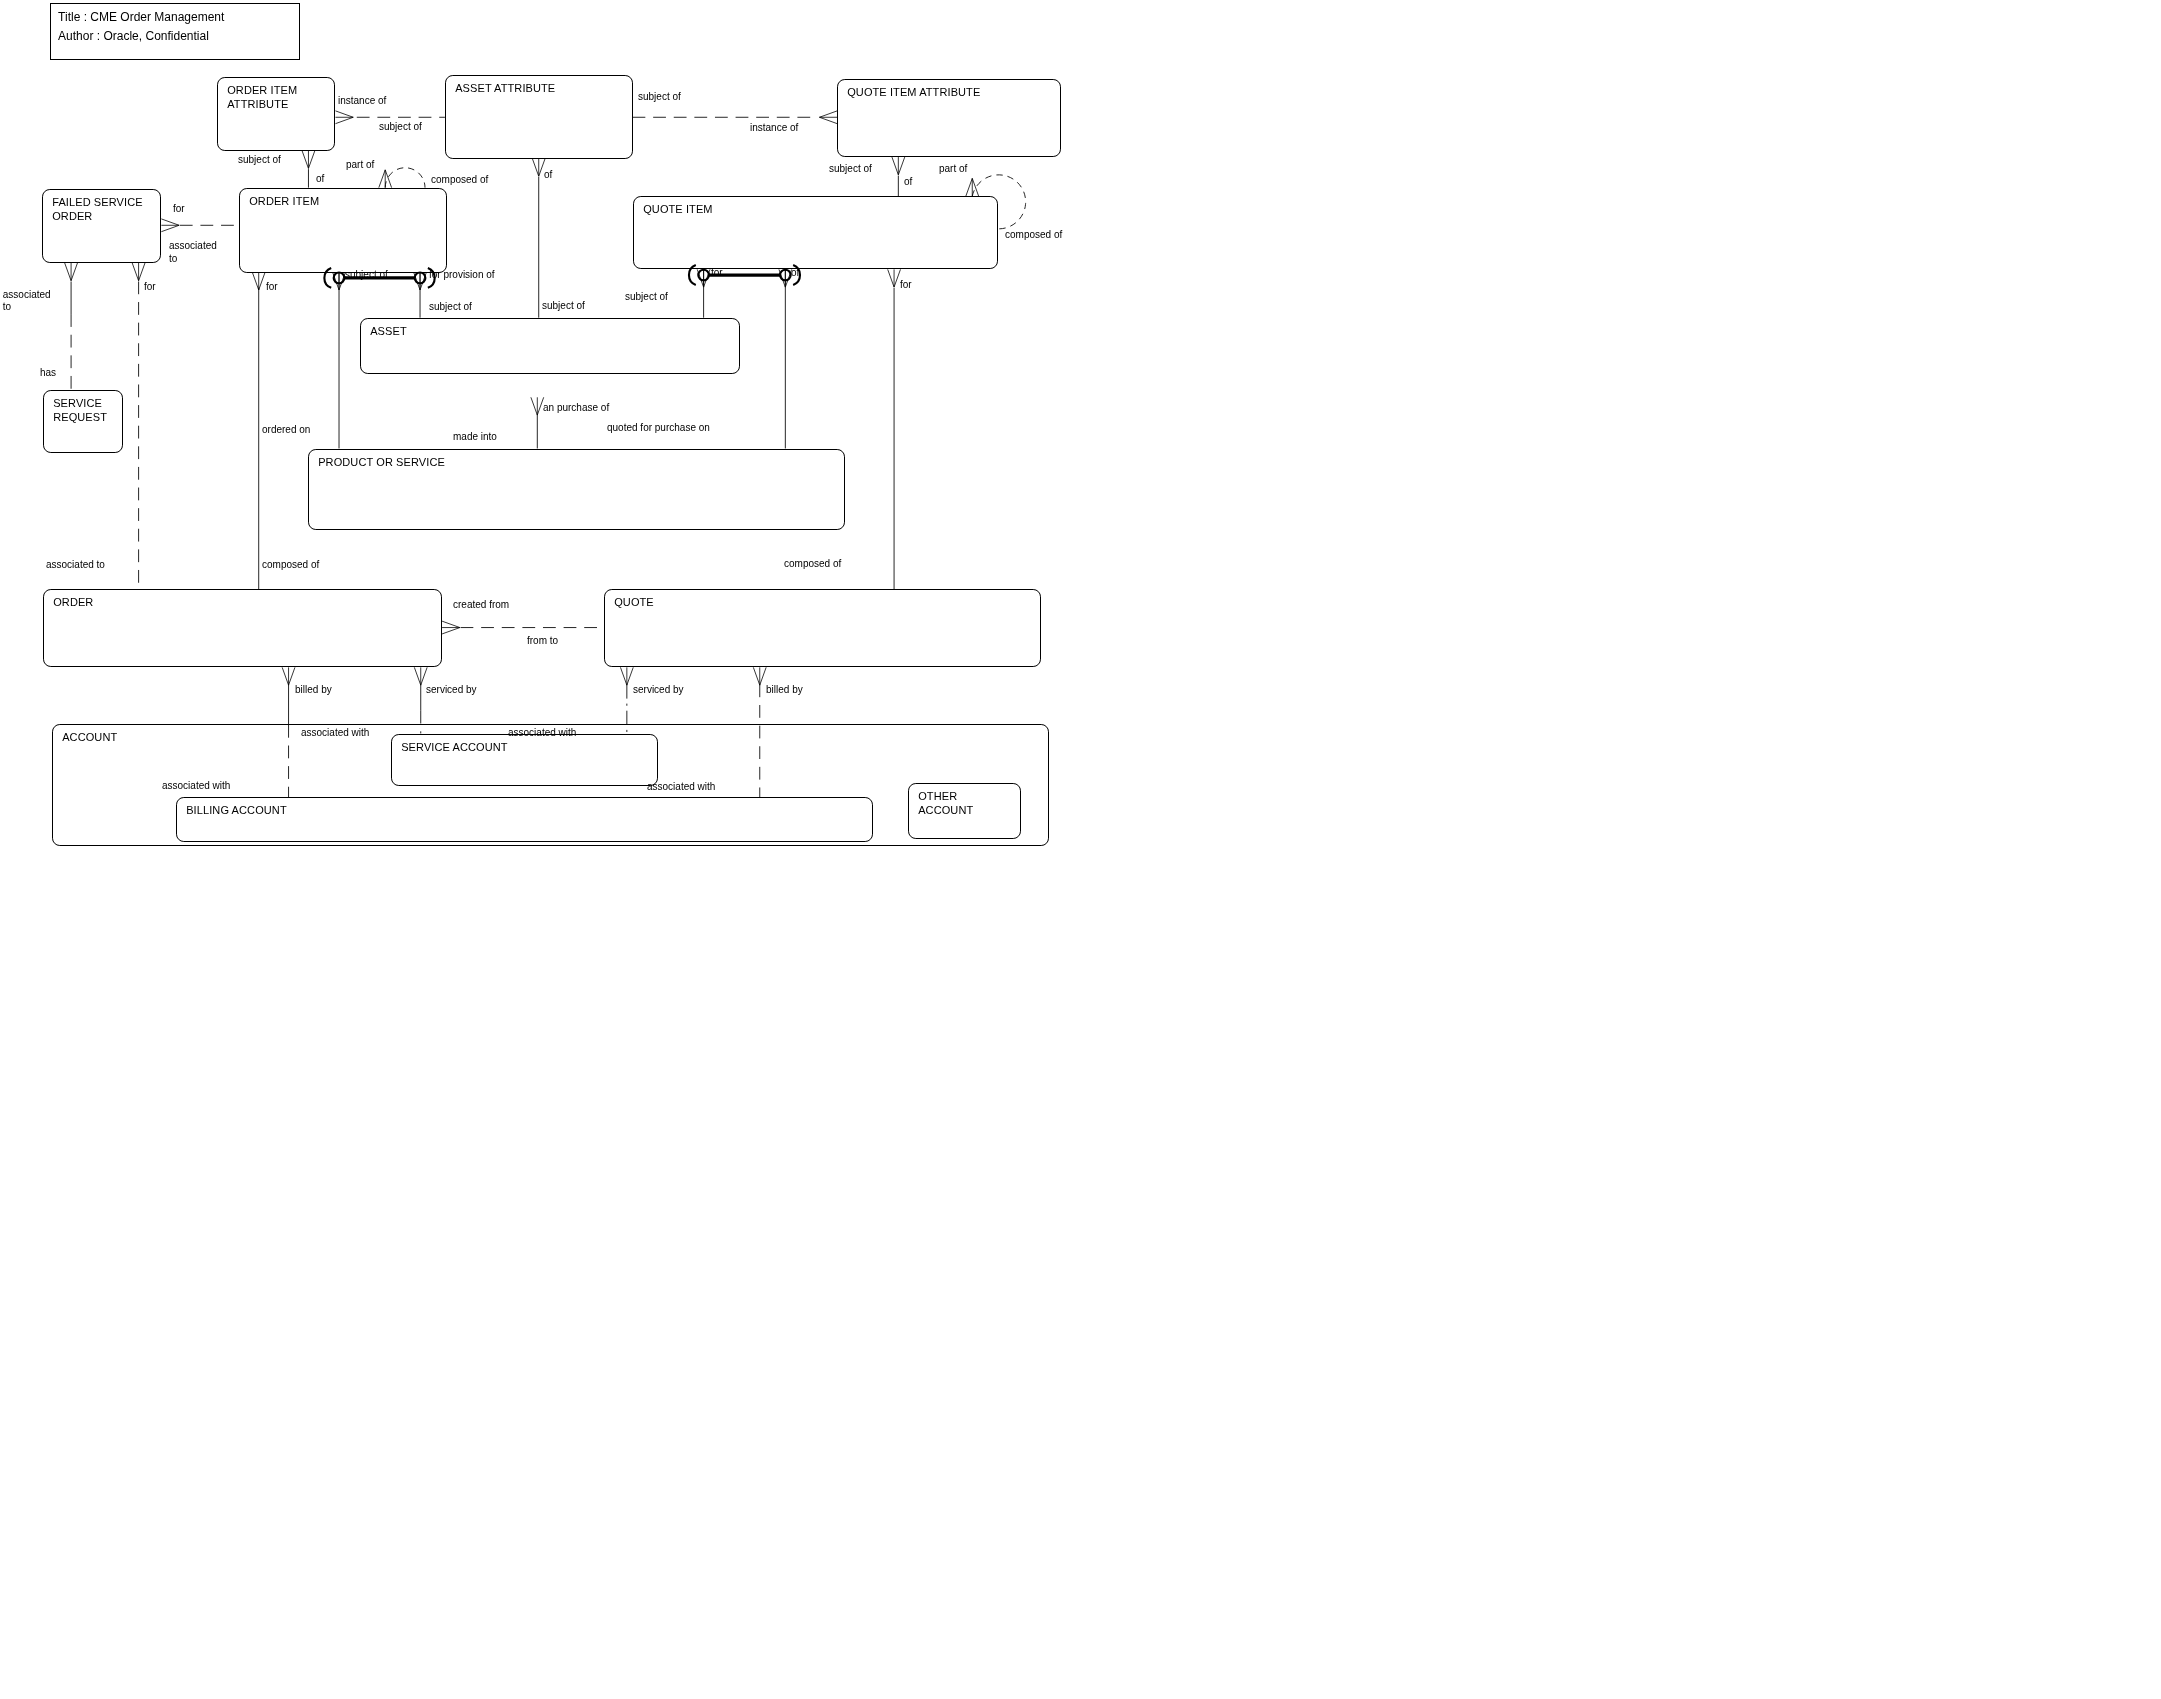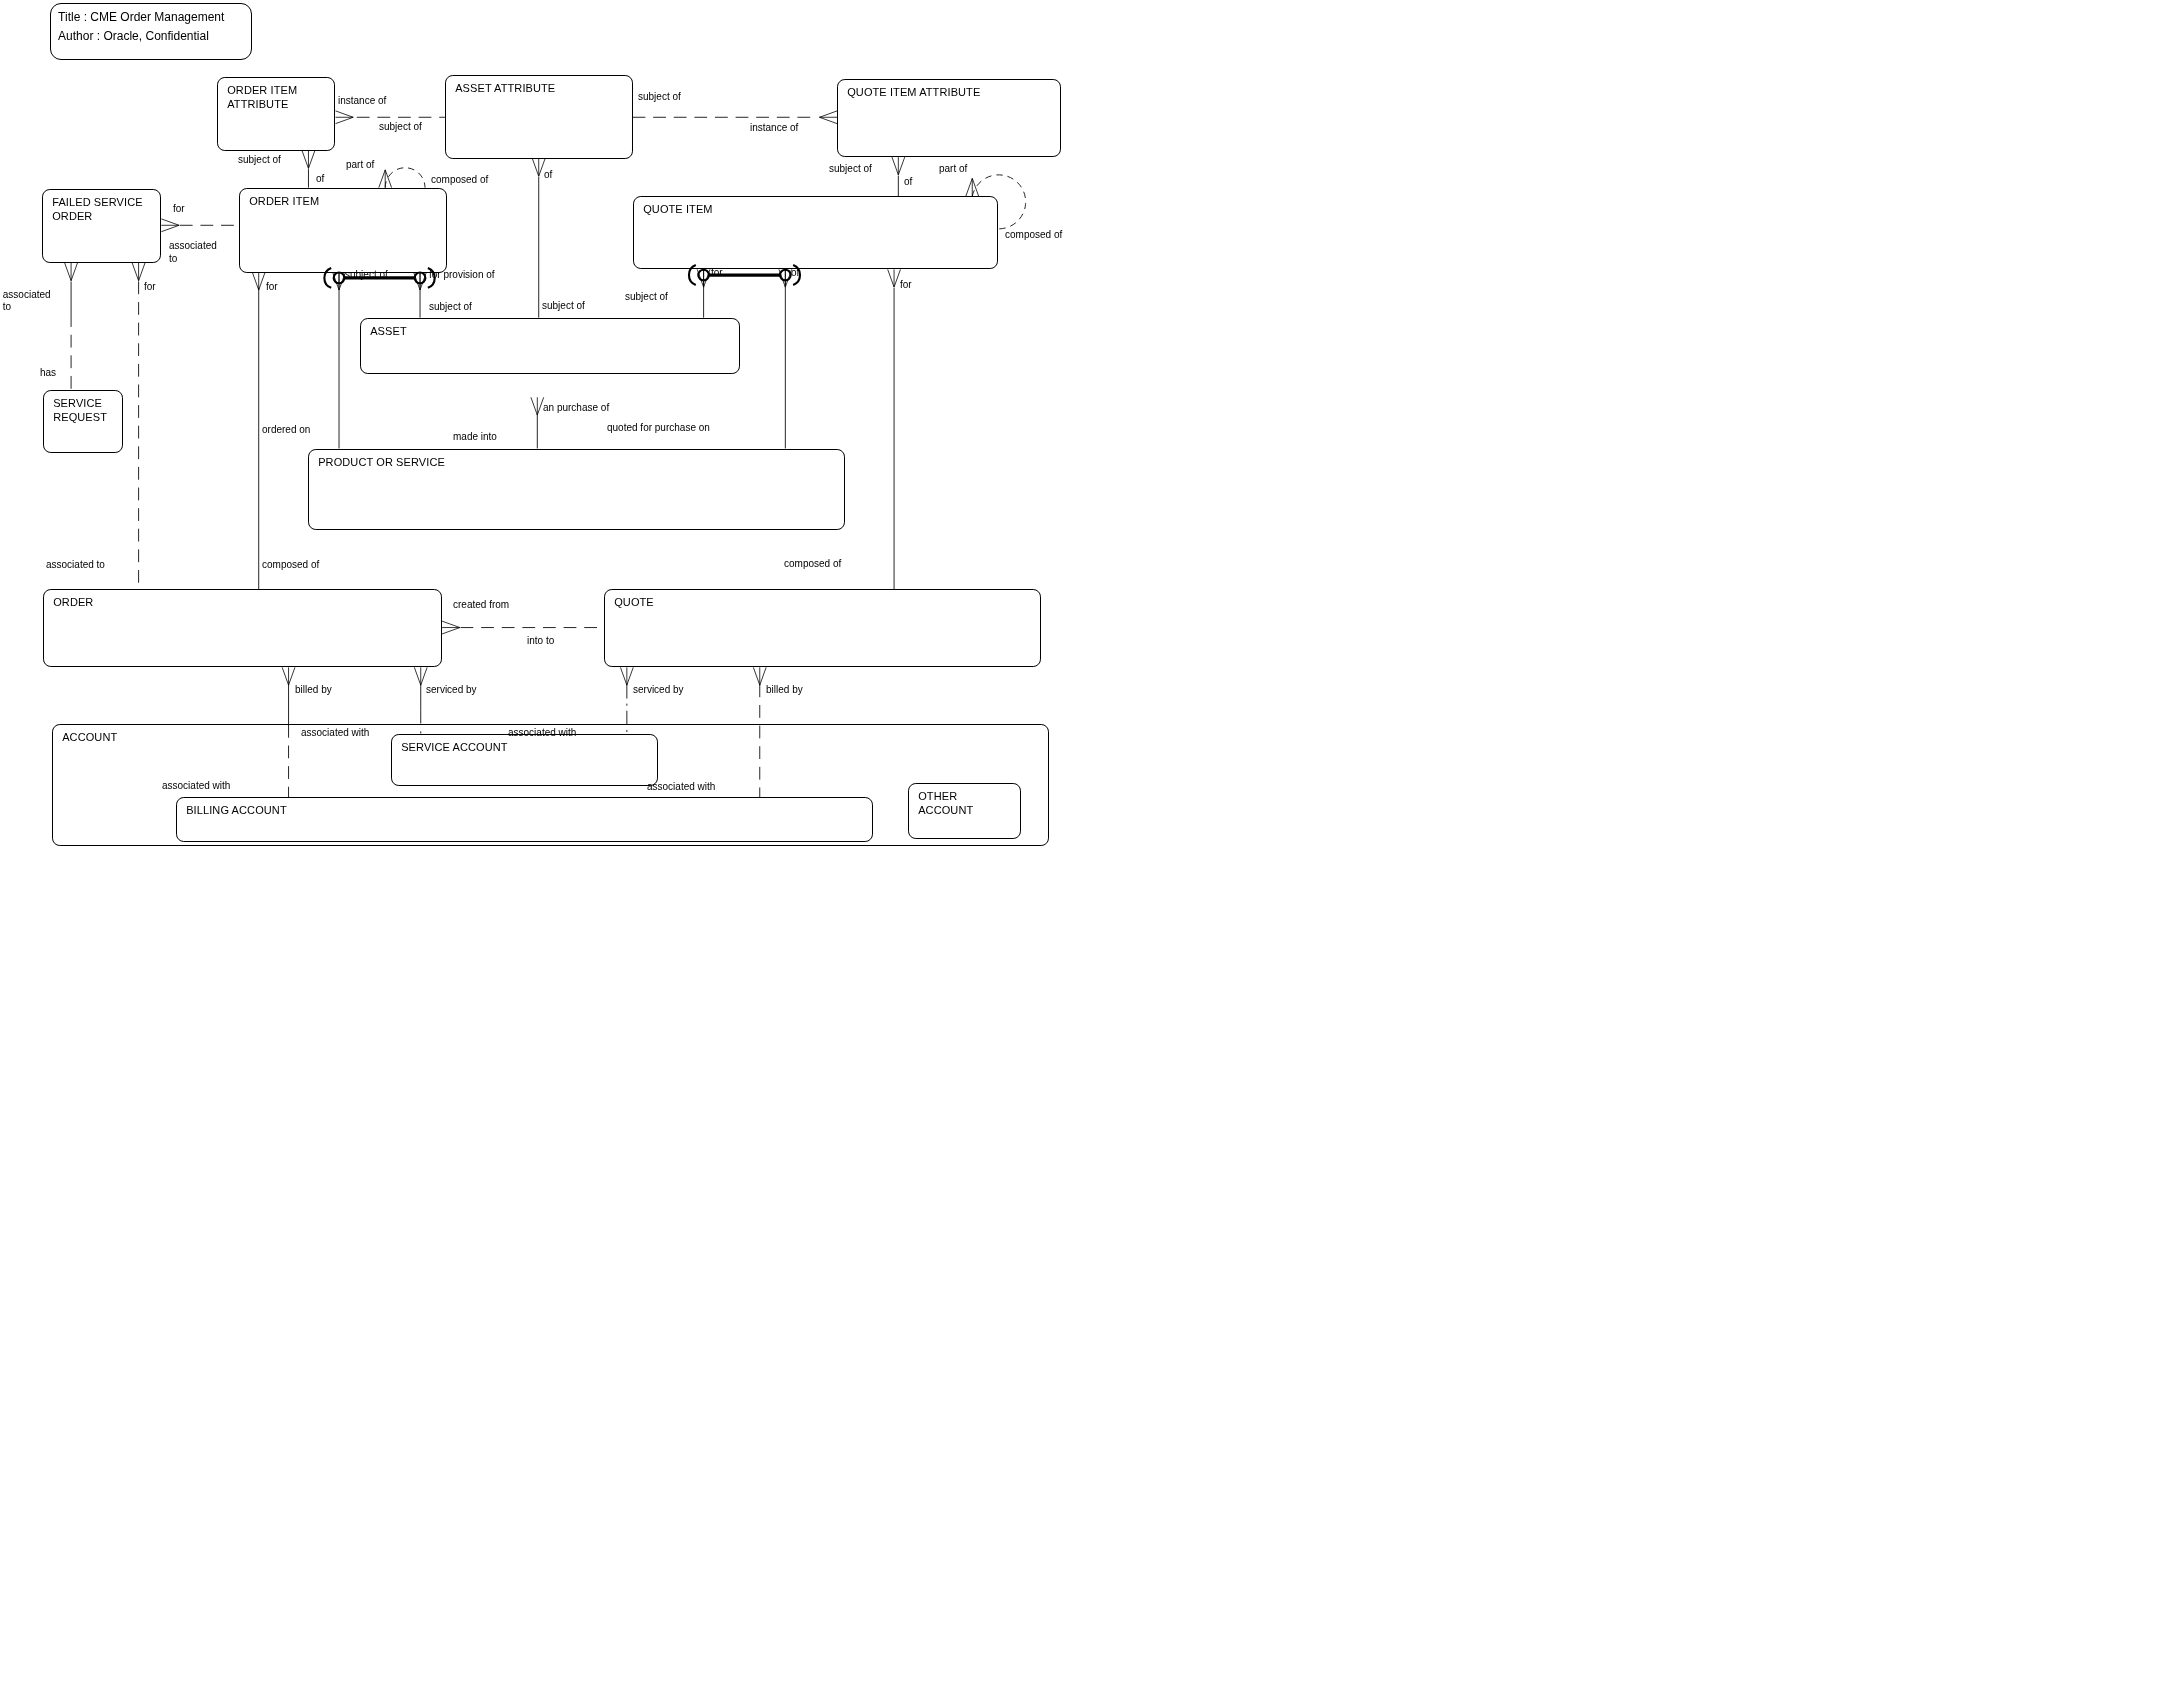--- a/index.html
+++ b/index.html
@@ -44,21 +44,21 @@
   #connector-layer{
     position:absolute;left:0;top:0;
     pointer-events:none;
   }
 </style>
 </head>
 <body>
 
 <div id="diagram" style="width: 1081px; height: 850px;">
 
-  <div class="title-box" style="left: 50px; top: 2.8px; width: 202px; height: 57px; border-radius: 11px;">
+  <div class="title-box" style="left: 50px; top: 2.8px; width: 250px; height: 57px;">
     <div>Title : CME Order Management</div>
     <div>Author : Oracle, Confidential</div>
   </div>
 
   <div id="entity-layer">
       <div class="entity" style="left: 217px; top: 77px; width: 118px; height: 74px;">
         <div class="entity-label">
           <div>ORDER ITEM</div>
           <div>ATTRIBUTE</div>
         </div>
@@ -168,21 +168,21 @@
       <div class="rel-label" style="left: 900px; top: 279px;">for</div>
       <div class="rel-label" style="left: 542px; top: 300px;">subject of</div>
       <div class="rel-label" style="left: 543px; top: 402px;">an purchase of</div>
       <div class="rel-label" style="left: 453px; top: 431px;">made into</div>
       <div class="rel-label" style="left: 607px; top: 422px;">quoted for purchase on</div>
       <div class="rel-label" style="left: 262px; top: 424px;">ordered on</div>
       <div class="rel-label" style="left: 46px; top: 559px;">associated to</div>
       <div class="rel-label" style="left: 262px; top: 559px;">composed of</div>
       <div class="rel-label" style="left: 784px; top: 558px;">composed of</div>
       <div class="rel-label" style="left: 453px; top: 599px;">created from</div>
-      <div class="rel-label" style="left: 527px; top: 635px;">into to</div>
+      <div class="rel-label" style="left: 527px; top: 635px;">from to</div>
       <div class="rel-label" style="left: 295px; top: 684px;">billed by</div>
       <div class="rel-label" style="left: 426px; top: 684px;">serviced by</div>
       <div class="rel-label" style="left: 633px; top: 684px;">serviced by</div>
       <div class="rel-label" style="left: 766px; top: 684px;">billed by</div>
       <div class="rel-label" style="left: 301px; top: 727px;">associated with</div>
       <div class="rel-label" style="left: 508px; top: 727px;">associated with</div>
       <div class="rel-label" style="left: 162px; top: 780px;">associated with</div>
       <div class="rel-label" style="left: 647px; top: 781px;">associated with</div>
     </div>
 

